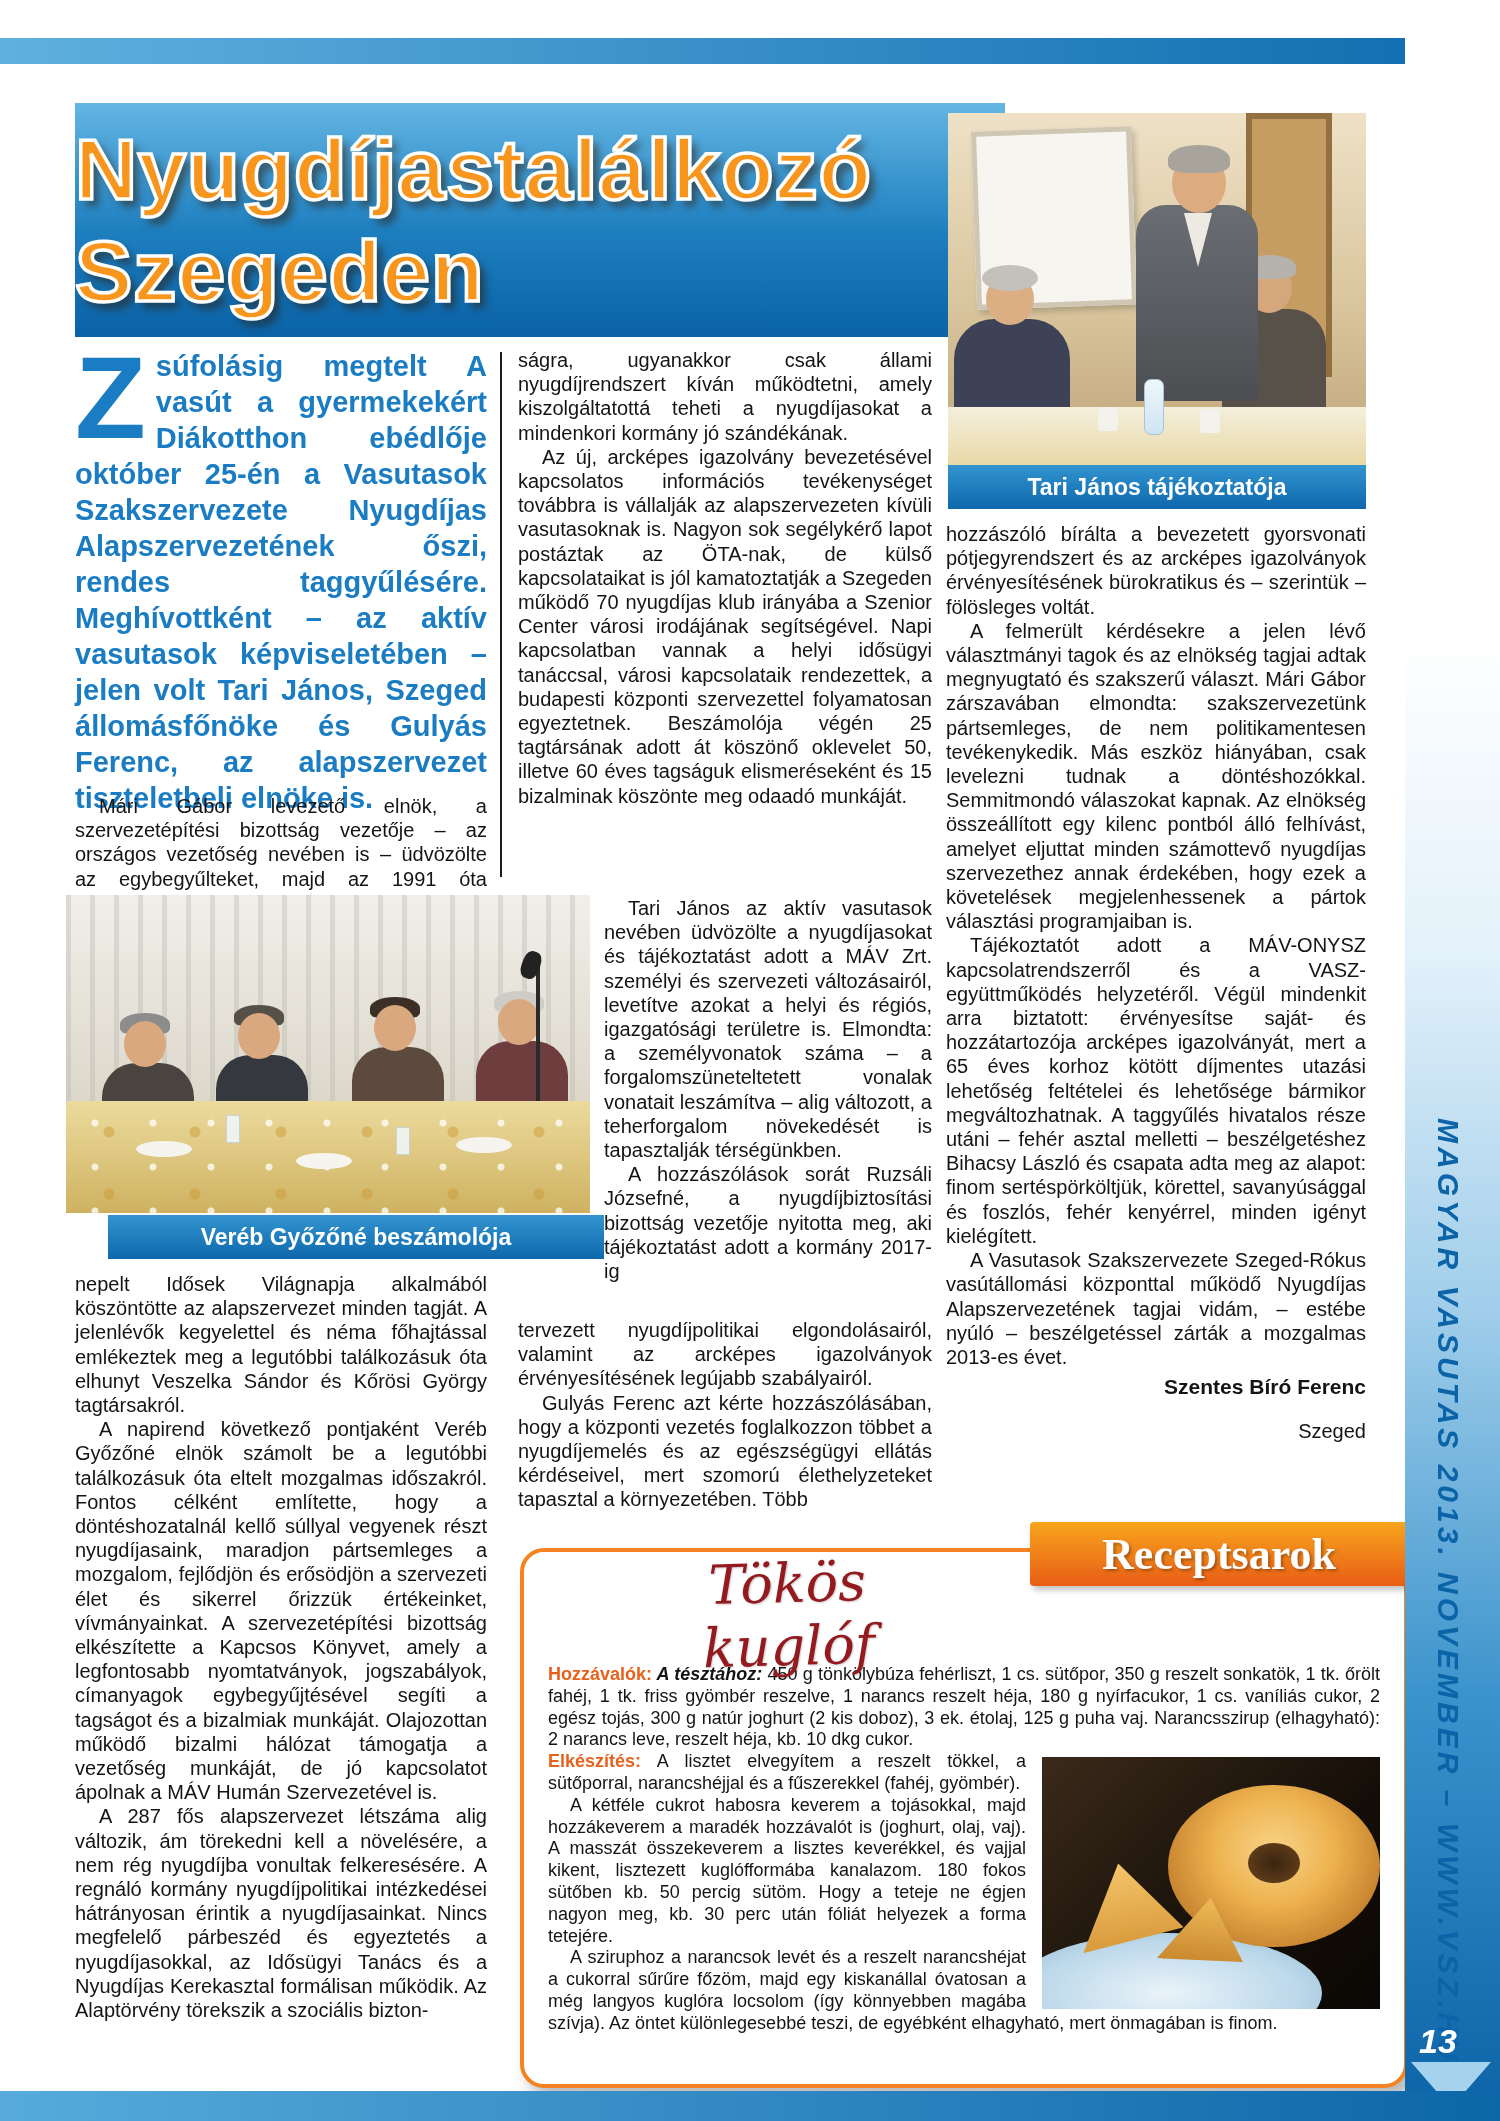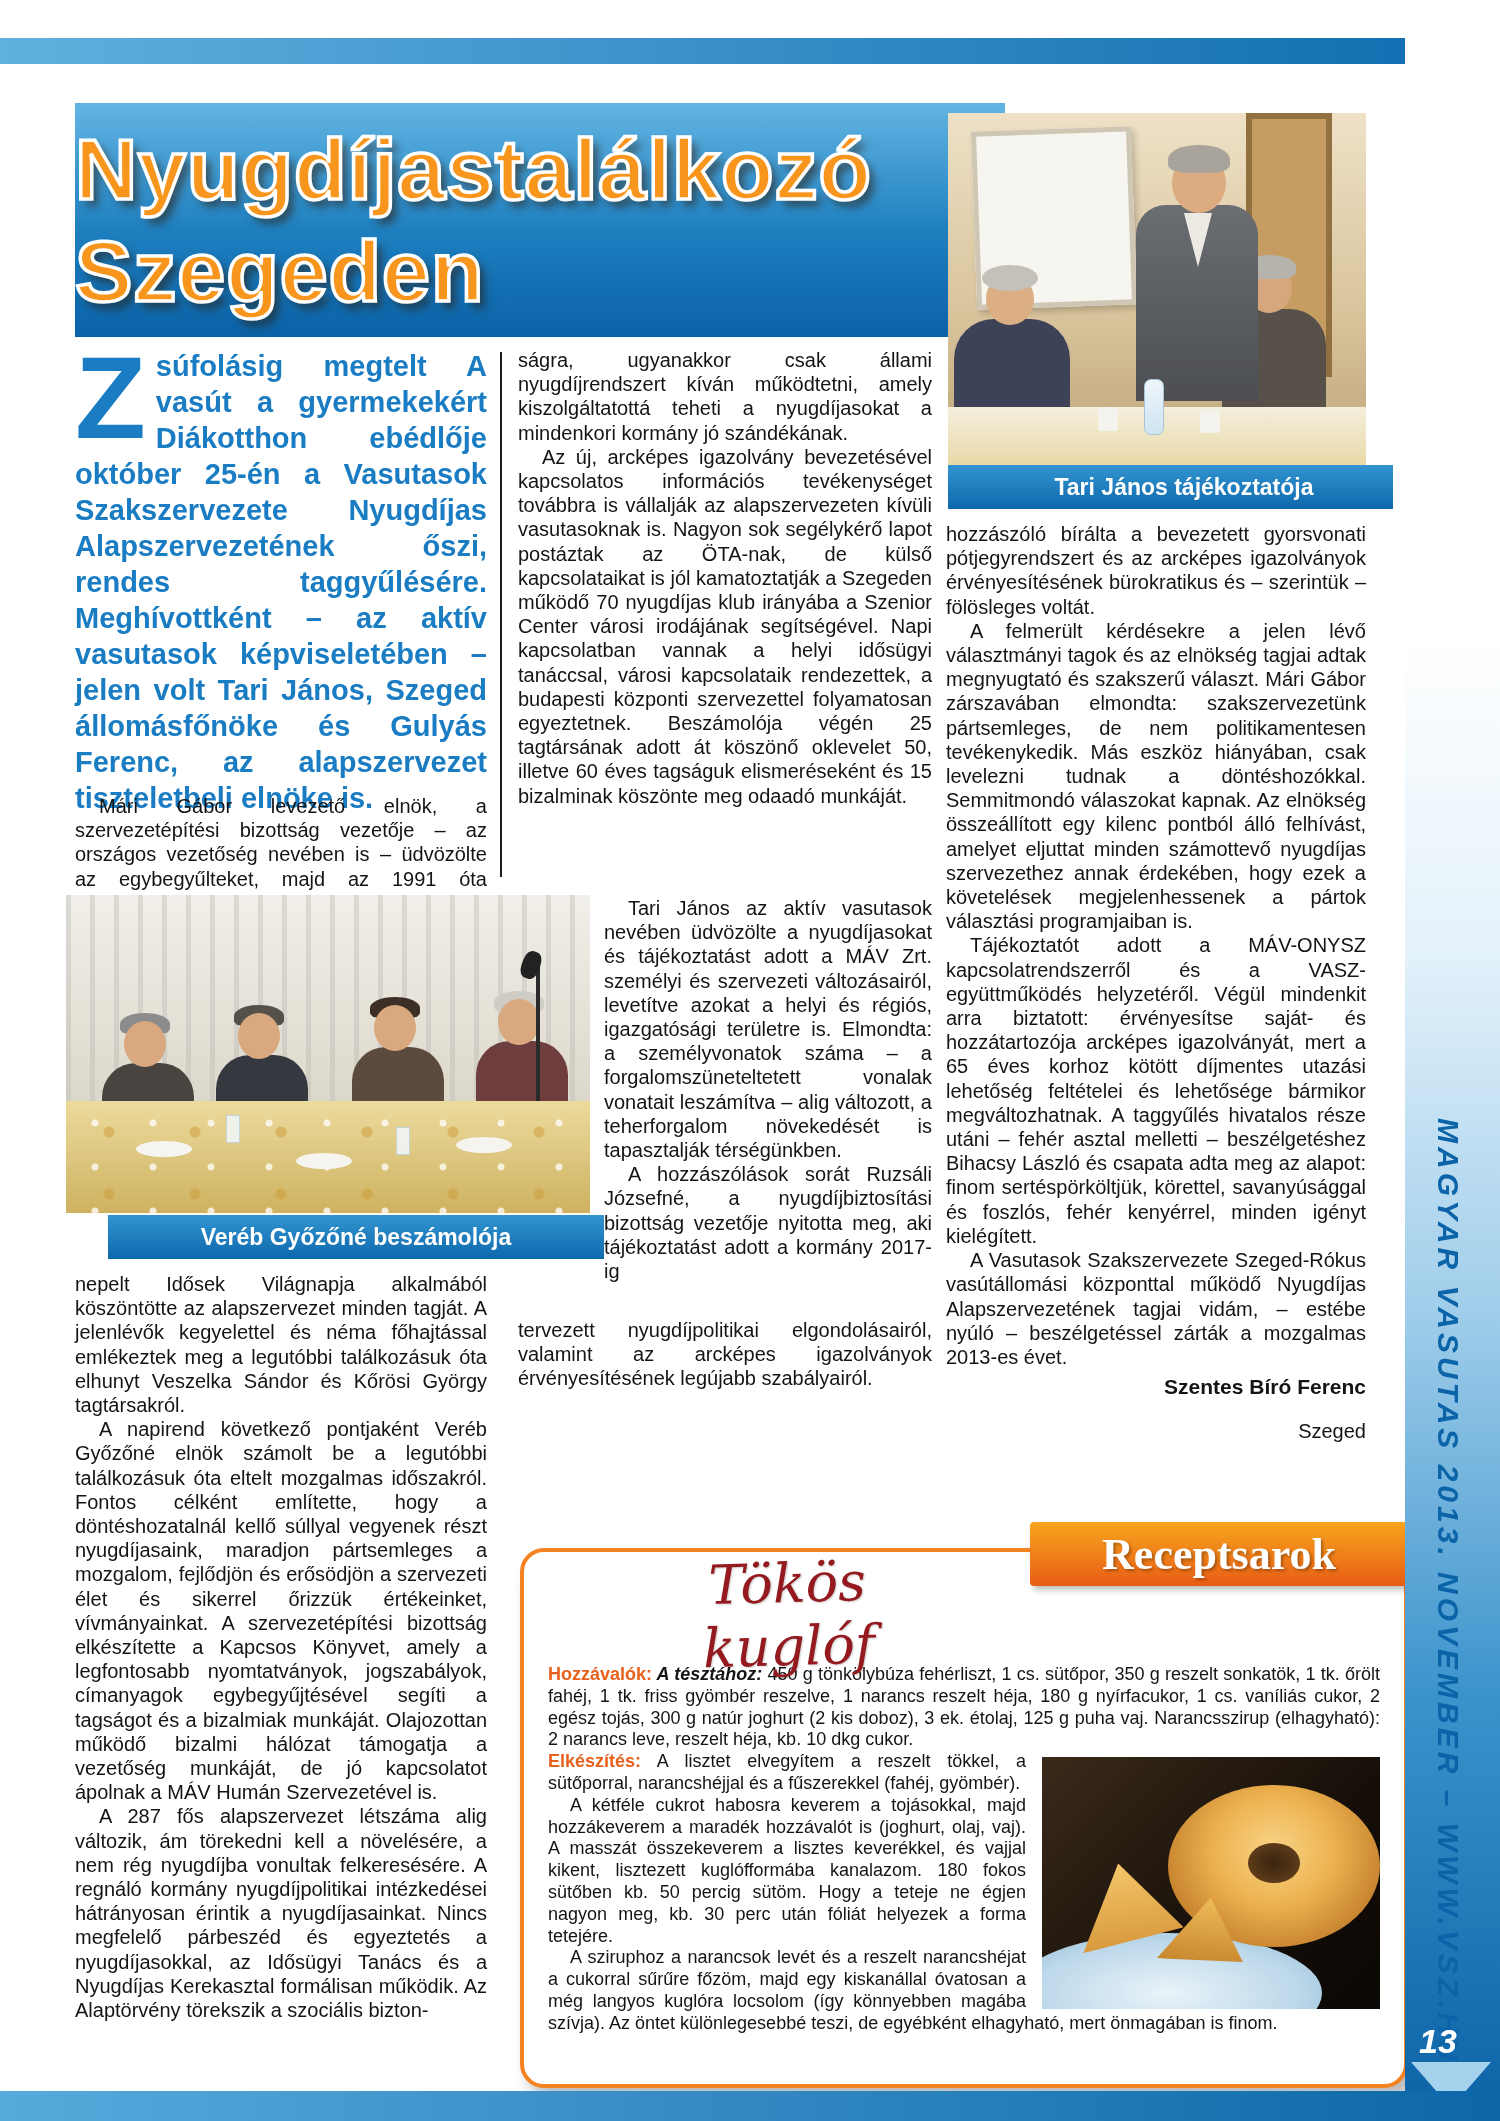--- a/index.html
+++ b/index.html
@@ -33,21 +33,21 @@
   .title-line { font-weight:bold; font-size:86px; line-height:102px; letter-spacing:1px;
     color:#f8951d; -webkit-text-stroke:3.5px #ffffff;
     text-shadow:6px 7px 9px rgba(45,22,0,.55); white-space:nowrap; }
 
   
   .photo { overflow:hidden; background:#cbb habit; }
   .caption { background:linear-gradient(180deg,#3394d0,#0d68ac); color:#fff;
     font-weight:bold; font-size:23px; display:flex; align-items:center;
     justify-content:center; z-index:4; }
   #photo-top { left:948px; top:113px; width:418px; height:352px; }
-  #caption-top { left:948px; top:465px; width:418px; height:44px;padding-left:27px; }
+  #caption-top { left:948px; top:465px; width:418px; height:44px; }
   #photo-left { left:66px; top:895px; width:524px; height:318px; }
   #caption-left { left:80px; top:1215px; width:496px; height:44px;margin-left:28px; }
 
   
   .para { font-size:20px; line-height:24.2px; text-align:justify; margin:0; }
   .indent { text-indent:24px; }
   #lead-block { left:75px; top:348px; width:412px; }
   .lead { font-size:29px; line-height:36px; color:#1a7cc2; font-weight:bold;
     text-align:justify; margin:0; }
   .lead::first-letter { float:left; font-size:116px; line-height:88px;
@@ -241,20 +241,21 @@
   <div class="abs" id="col2-a">
     <p class="para">ságra, ugyanakkor csak állami nyugdíjrendszert kíván működtetni, amely kiszolgáltatottá teheti a nyugdíjasokat a mindenkori kormány jó szándékának.</p>
     <p class="para indent">Az új, arcképes igazolvány bevezetésével kapcsolatos információs tevékenységet továbbra is vállalják az alapszervezeten kívüli vasutasoknak is. Nagyon sok segélykérő lapot postáztak az ÖTA-nak, de külső kapcsolataikat is jól kamatoztatják a Szegeden működő 70 nyugdíjas klub irányába a Szenior Center városi irodájának segítségével. Napi kapcsolatban vannak a helyi idősügyi tanáccsal, városi kapcsolataik rendezettek, a budapesti központi szervezettel folyamatosan egyeztetnek. Beszámolója végén 25 tagtársának adott át köszönő oklevelet 50, illetve 60 éves tagságuk elismeréseként és 15 bizalminak köszönte meg odaadó munkáját.</p>
   </div>
   <div class="abs" id="col2-narrow">
     <p class="para indent">Tari János az aktív vasutasok nevében üdvözölte a nyugdíjasokat és tájékoztatást adott a MÁV Zrt. személyi és szervezeti változásairól, levetítve azokat a helyi és régiós, igazgatósági területre is. Elmondta: a személyvonatok száma – a forgalomszüneteltetett vonalak vonatait leszámítva – alig változott, a teherforgalom növekedését is tapasztalják térségünkben.</p>
     <p class="para indent">A hozzászólások sorát Ruzsáli Józsefné, a nyugdíjbiztosítási bizottság vezetője nyitotta meg, aki tájékoztatást adott a kormány 2017-ig</p>
   </div>
   <div class="abs" id="col2-b">
     <p class="para">tervezett nyugdíjpolitikai elgondolásairól, valamint az arcképes igazolványok érvényesítésének legújabb szabályairól.</p>
+    <p class="para indent">Gulyás Ferenc azt kérte hozzászólásában, hogy a központi vezetés foglalkozzon többet a nyugdíjemelés és az egészségügyi ellátás kérdéseivel, mert szomorú élethelyzeteket tapasztal a környezetében. Több</p>
   </div>
 
   <div class="abs" id="col3">
     <p class="para">hozzászóló bírálta a bevezetett gyorsvonati pótjegyrendszert és az arcképes igazolványok érvényesítésének bürokratikus és – szerintük – fölösleges voltát.</p>
     <p class="para indent">A felmerült kérdésekre a jelen lévő választmányi tagok és az elnökség tagjai adtak megnyugtató és szakszerű választ. Mári Gábor zárszavában elmondta: szakszervezetünk pártsemleges, de nem politikamentesen tevékenykedik. Más eszköz hiányában, csak levelezni tudnak a döntéshozókkal. Semmitmondó válaszokat kapnak. Az elnökség összeállított egy kilenc pontból álló felhívást, amelyet eljuttat minden számottevő nyugdíjas szervezethez annak érdekében, hogy ezek a követelések megjelenhessenek a pártok választási programjaiban is.</p>
     <p class="para indent">Tájékoztatót adott a MÁV-ONYSZ kapcsolatrendszerről és a VASZ-együttműködés helyzetéről. Végül mindenkit arra biztatott: érvényesítse saját- és hozzátartozója arcképes igazolványát, mert a 65 éves korhoz kötött díjmentes utazási lehetőség feltételei és lehetősége bármikor megváltozhatnak. A taggyűlés hivatalos része utáni – fehér asztal melletti – beszélgetéshez Bihacsy László és csapata adta meg az alapot: finom sertéspörköltjük, körettel, savanyúsággal és foszlós, fehér kenyérrel, minden igényt kielégített.</p>
     <p class="para indent">A Vasutasok Szakszervezete Szeged-Rókus vasútállomási központtal működő Nyugdíjas Alapszervezetének tagjai vidám, – estébe nyúló – beszélgetéssel zárták a mozgalmas 2013-es évet.</p>
     <p class="byline">Szentes Bíró Ferenc</p>
     <p class="byline-city">Szeged</p>
   </div>

